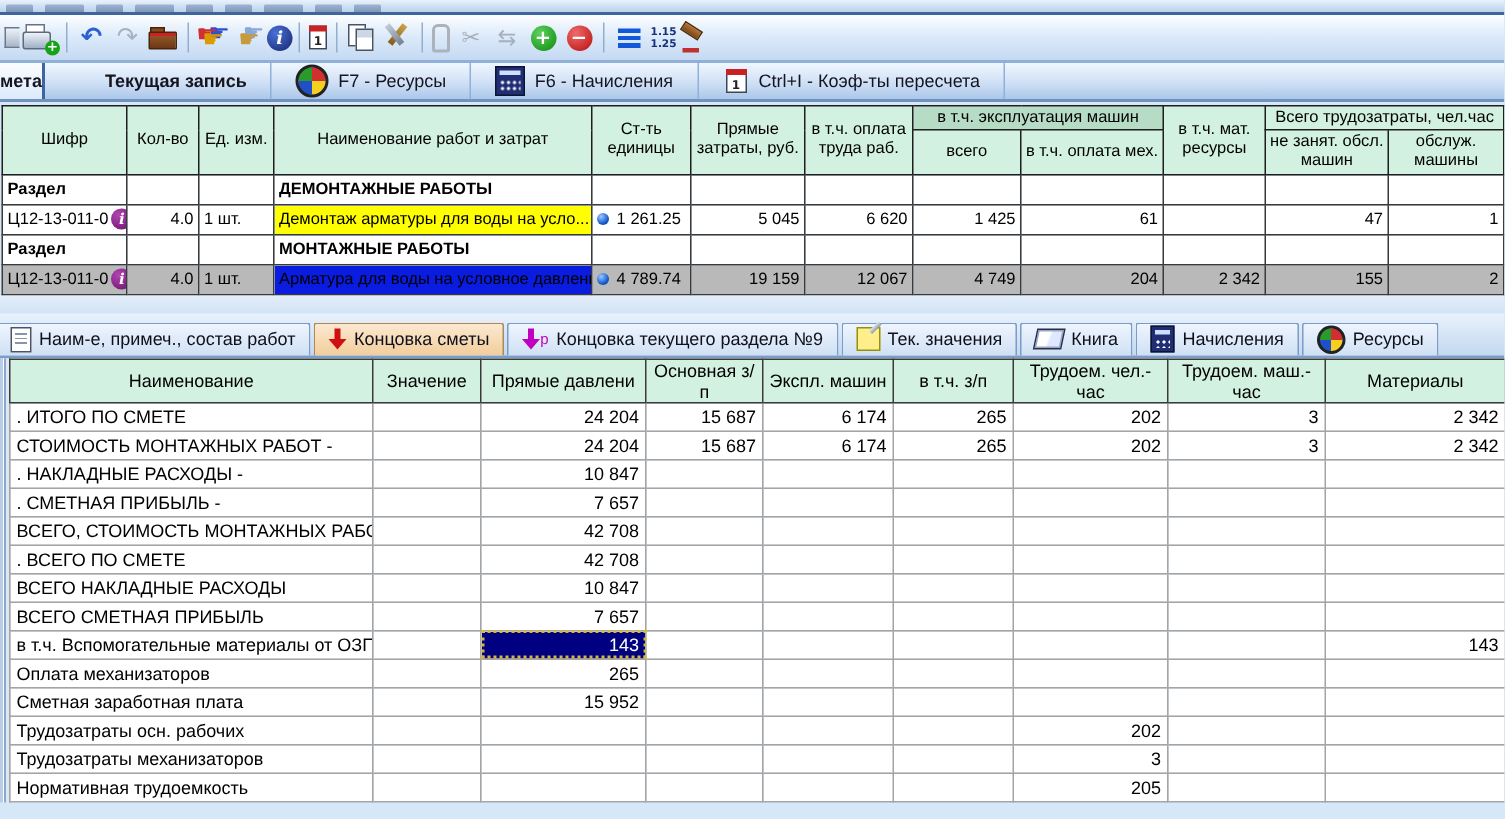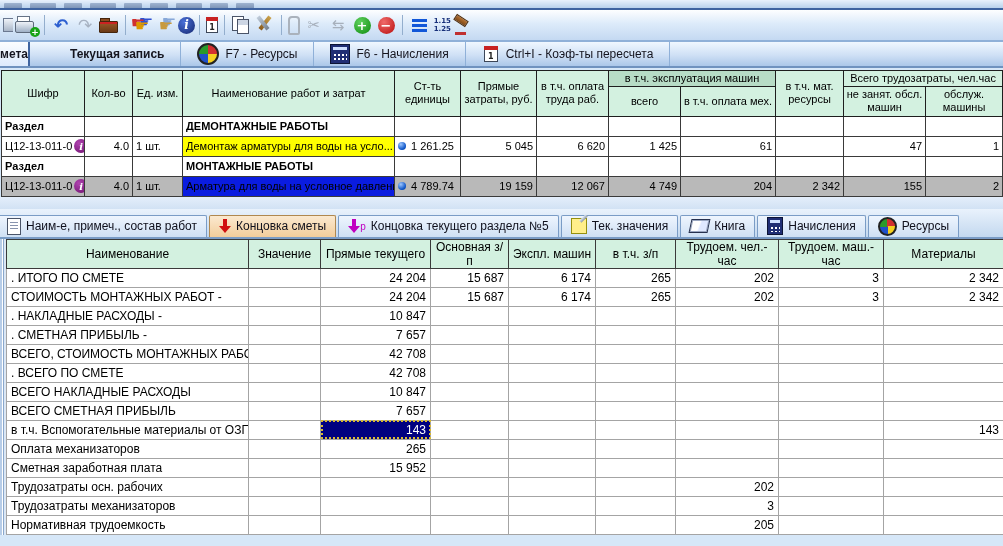--- a/index.html
+++ b/index.html
@@ -324,21 +324,21 @@
         <span class="ic i-doc"></span>
         <span class="lbl">Наим-е, примеч., состав работ</span>
       </div>
       <div class="tab2 active">
         <span class="ic i-arrow-down-red i-arrow-down"></span>
         <span class="lbl">Концовка сметы</span>
       </div>
       <div class="tab2">
         <span class="ic i-arrow-down-p i-arrow-down purple"></span>
         <span class="psub">р</span>
-        <span class="lbl">Концовка текущего раздела №5</span>
+        <span class="lbl">Концовка текущего раздела №9</span>
       </div>
       <div class="tab2">
         <span class="ic i-note"></span>
         <span class="lbl">Тек. значения</span>
       </div>
       <div class="tab2">
         <span class="ic i-book"></span>
         <span class="lbl">Книга</span>
       </div>
       <div class="tab2">
@@ -362,21 +362,21 @@
         <col style="width:87px">
           <col style="width:80px">
           <col style="width:103px">
           <col style="width:105px">
         <col style="width:120px">
       </colgroup>
       <thead>
           <tr id="lhead">
             <th>Наименование</th>
             <th>Значение</th>
-            <th>Прямые текущего</th>
+            <th>Прямые давлени</th>
             <th>Основная з/п</th>
             <th>Экспл. машин</th>
             <th>в т.ч. з/п</th>
             <th>Трудоем. чел.-час</th>
             <th>Трудоем. маш.-час</th>
             <th>Материалы</th>
           </tr>
         </thead>
       <tbody id="ltbody">
           <tr>

